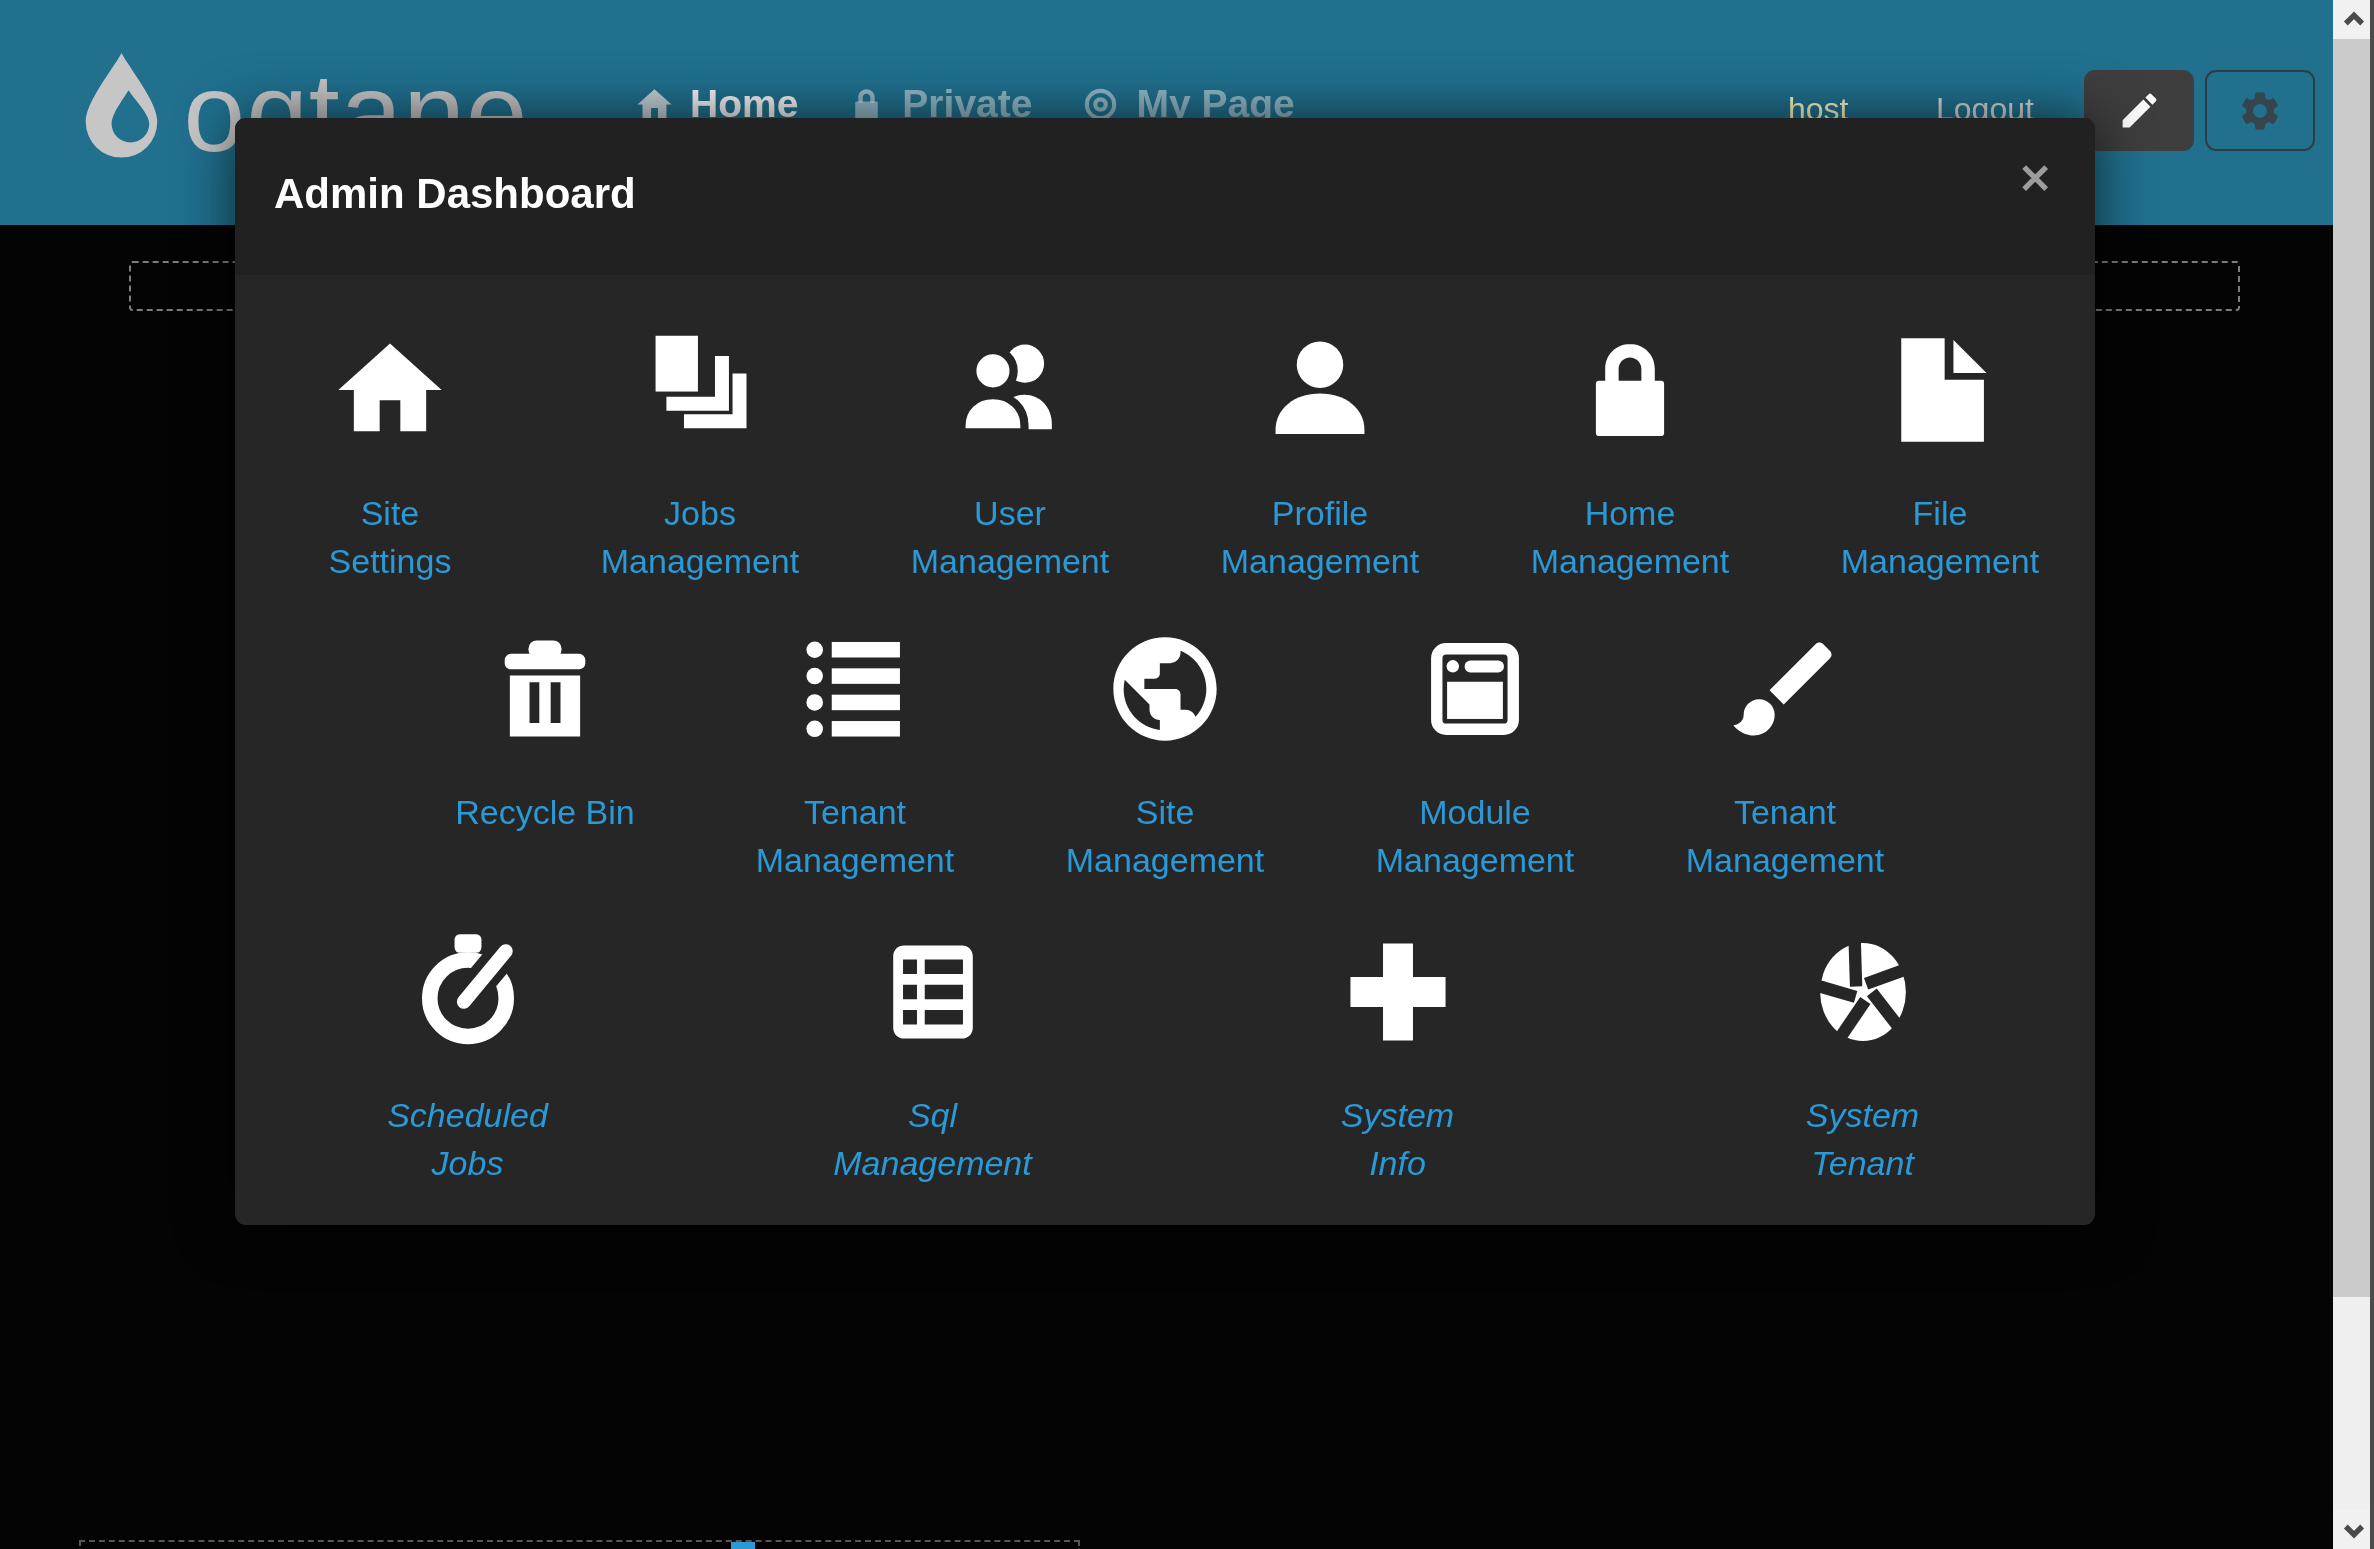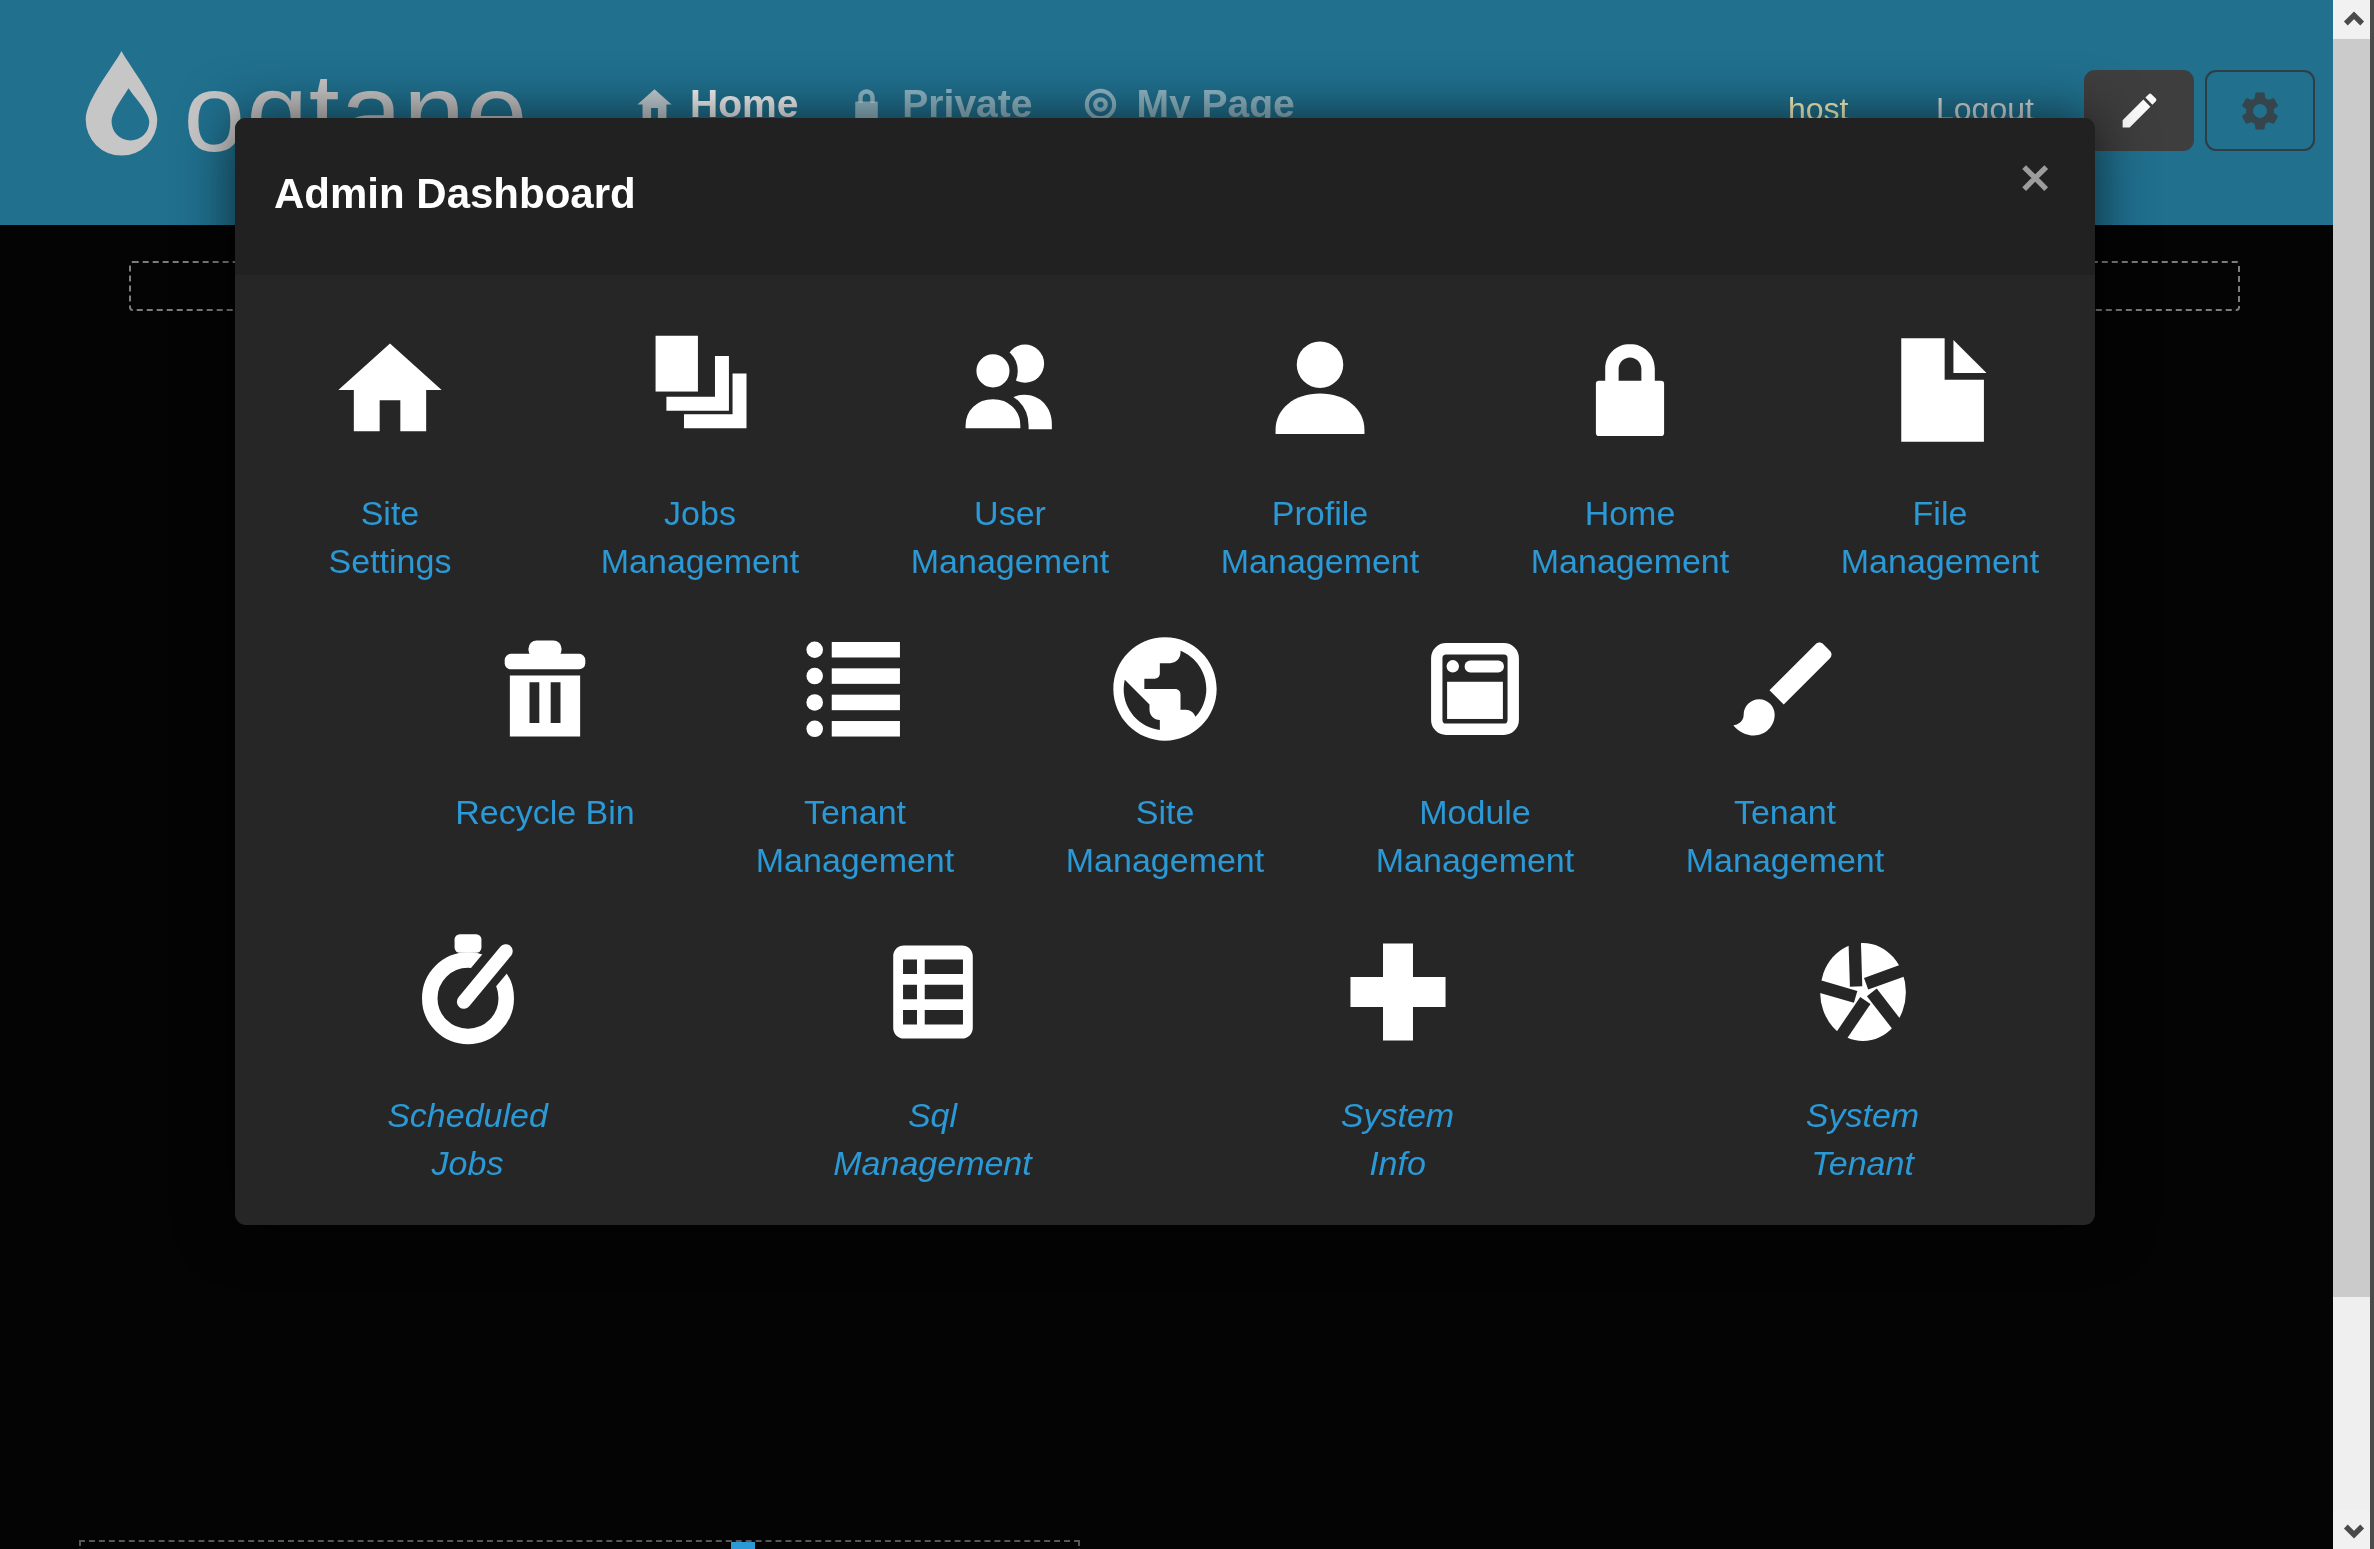--- a/index.html
+++ b/index.html
@@ -3,21 +3,21 @@
 <meta charset="utf-8">
 <style>
   html,body{margin:0;padding:0;}
   body{
     width:2375px;height:1549px;position:relative;overflow:hidden;
     background:#040404;font-family:"Liberation Sans",sans-serif;
     -webkit-font-smoothing:antialiased;
   }
   
   .header{position:absolute;left:0;top:0;width:2333px;height:225px;background:#20708e;}
-  .logo{position:absolute;left:65px;top:32px;display:flex;align-items:center;text-decoration:none;}
+  .logo{position:absolute;left:65px;top:32px;display:flex;align-items:flex-end;text-decoration:none;}
   .logo-drop{width:113px;height:132px;}
   .logo-text{font-size:111px;line-height:111px;color:#c6c6c6;letter-spacing:0.9px;margin-left:5.6px;margin-top:26px;font-weight:400;}
   .nav{position:absolute;left:634px;top:78px;height:52px;display:flex;align-items:center;gap:48px;}
   .nav-item{display:flex;align-items:center;gap:15px;font-size:39px;color:rgba(255,255,255,.5);text-decoration:none;font-weight:bold;}
   .nav-item.active{color:#f3f3f3;}
   .nav-ic{width:41px;height:41px;fill:rgba(255,255,255,.5);}
   .nav-item.active .nav-ic{fill:#c3ced3;}
   .user-link{position:absolute;left:1788px;top:91px;font-size:32px;color:#fef9c3;text-decoration:none;}
   .logout-link{position:absolute;left:1936px;top:91px;font-size:32px;color:#d6dadb;text-decoration:none;}
   .hbtn{position:absolute;top:70px;width:110px;height:81px;border-radius:11px;display:flex;align-items:center;justify-content:center;cursor:pointer;}

